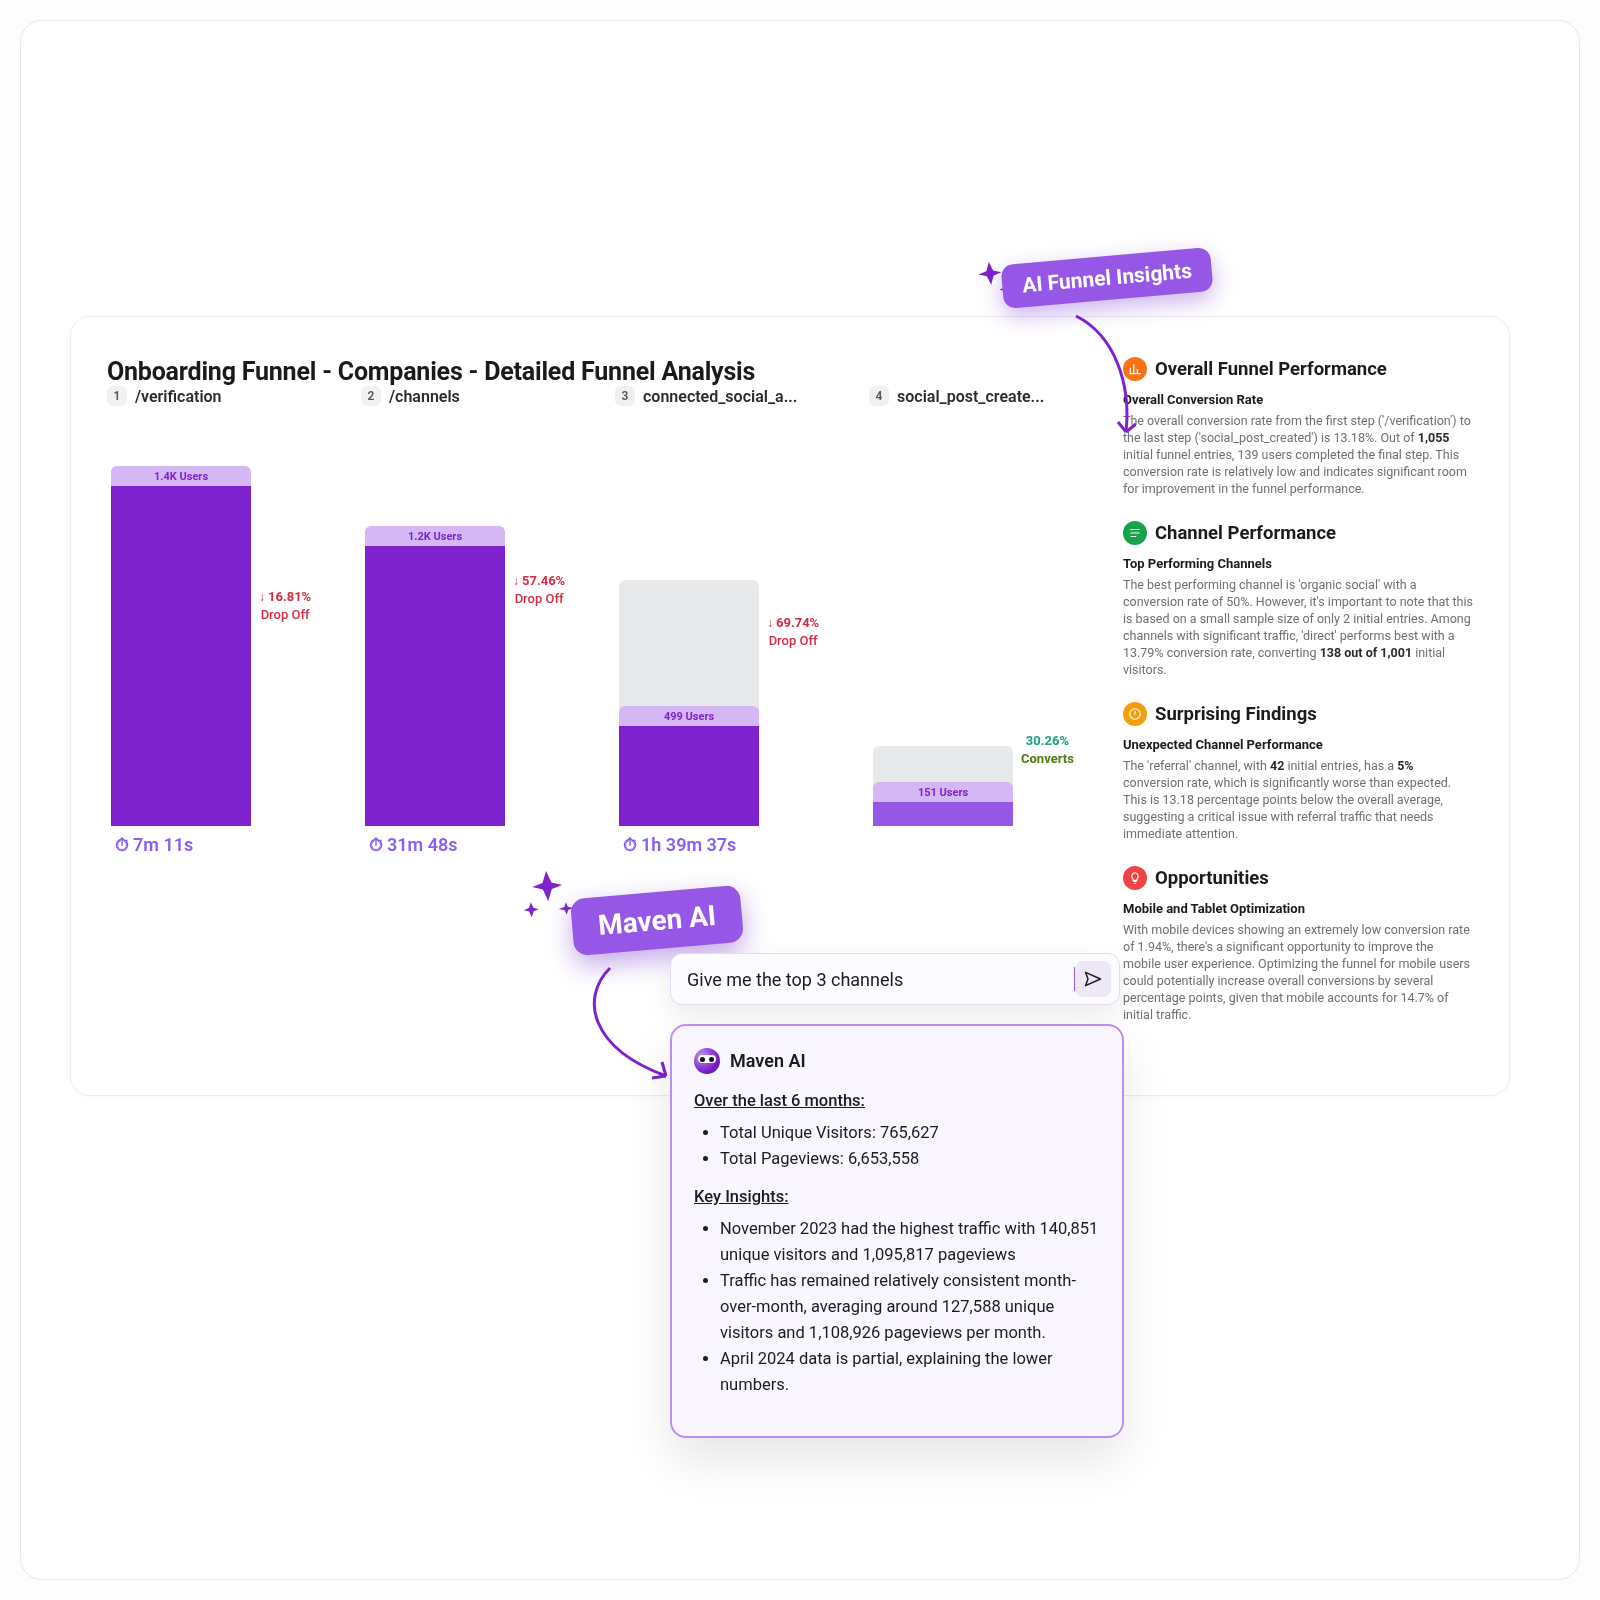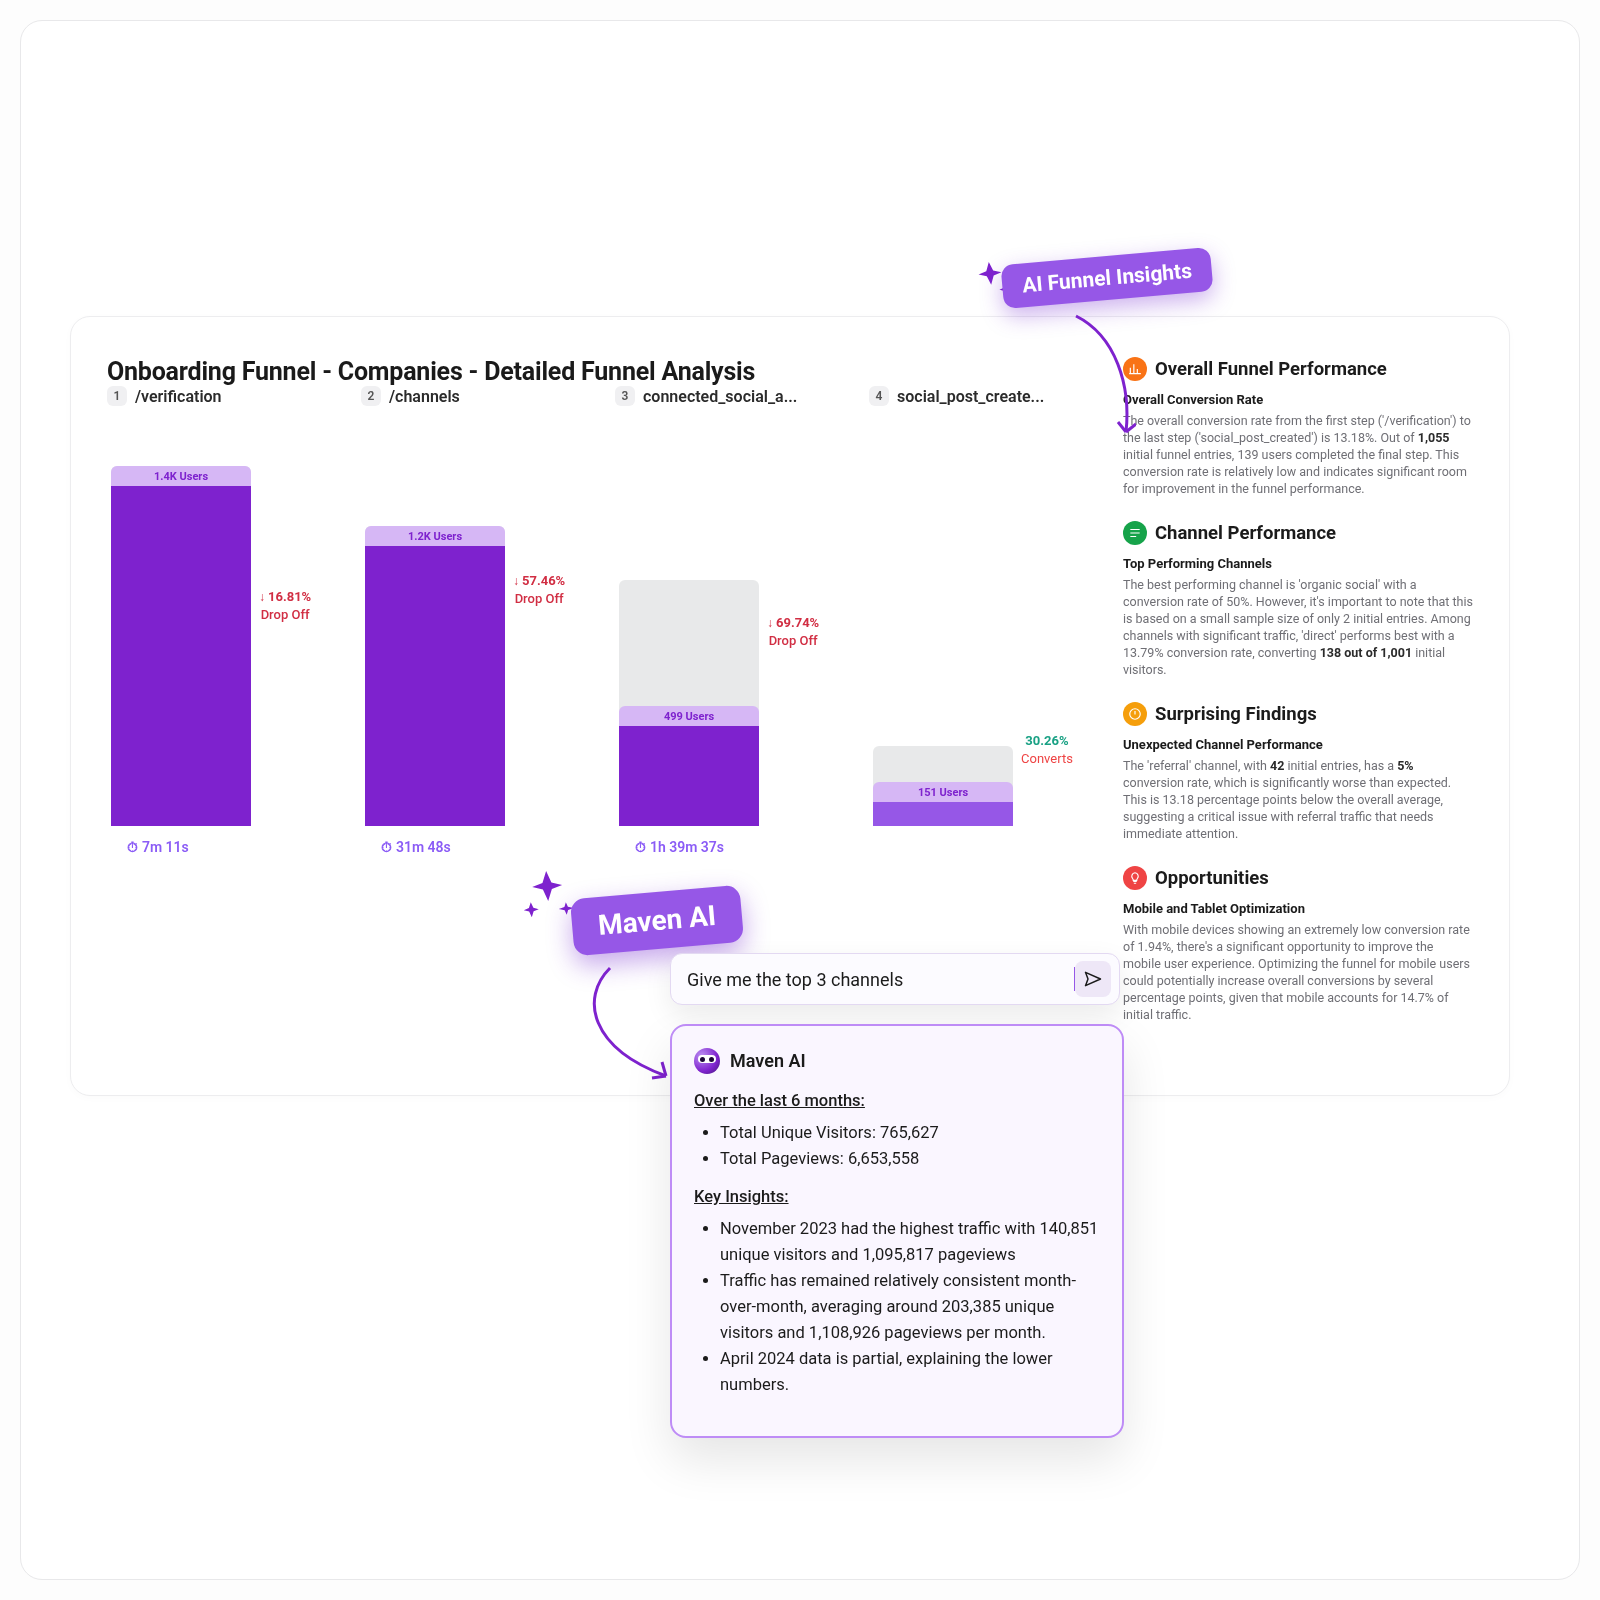--- a/index.html
+++ b/index.html
@@ -40,22 +40,22 @@
   .bar-wrap { position:absolute; left:4px; width:140px; bottom:0; }
   .bar-bg  { position:absolute; left:0; right:0; bottom:0; background:#e8e9ea; border-radius:6px 6px 0 0; }
   .bar-fg  { position:absolute; left:0; right:0; bottom:0; background:#7e22ce; }
   .bar-cap { position:absolute; left:0; right:0; height:20px; background:#d6b7f5; border-radius:6px 6px 0 0; display:flex; align-items:center; justify-content:center; font-size:11px; font-weight:700; color:#7e22ce; }
   .drop { position:absolute; left:152px; font-size:13px; line-height:18px; }
   .drop .pct { color:#d12e43; font-weight:700; }
   .drop .lbl { color:#d12e43; font-weight:500;text-align:center; }
   .drop .arrow{ color:#d12e43; font-size:12px; margin-right:3px; }
   .conv { position:absolute; left:152px; font-size:13px; line-height:18px;text-align:center; }
   .conv .pct { color:#19a184; font-weight:700; }
-  .conv .lbl { color:#ef4444; font-weight:400; }
-  .timebadge { position:absolute; left:20px; font-size:14px; color:#8b5cf6; font-weight:600; }
+  .conv .lbl { color:#4d7c0f; font-weight:700; }
+  .timebadge { position:absolute; left:8px; font-size:18px; color:#8b5cf6; font-weight:600; }
   .timebadge .clock { margin-right:4px; }
   .insights-col { width:350px; font-size:12.5px; line-height:17px; color:#6f6f75; }
   .ins-sec { margin-bottom:24px; }
   .ins-head { display:flex; align-items:center; gap:8px; font-size:18.5px; font-weight:700; color:#1b1b1b; margin-bottom:10px; }
   .ins-icon { width:24px; height:24px; border-radius:50%; display:flex; align-items:center; justify-content:center; }
   .ic-orange-a{background:#f97316}.ic-green-a{background:#16a34a}.ic-orange-b{background:#f59e0b}.ic-red-a{background:#ef4444}
   .ins-icon svg{width:14px;height:14px;stroke:#fff;stroke-width:2;fill:none}
   .ins-sub { font-size:13px; font-weight:700; color:#1b1b1b; margin-bottom:4px; }
   .ins-body b { color:#2b2b2b; font-weight:700;text-align:center; }
 
@@ -305,16 +305,16 @@
     <span>Maven AI</span>
   </div>
   <div class="section">Over the last 6 months:</div>
   <ul>
     <li>Total Unique Visitors: 765,627</li>
     <li>Total Pageviews: 6,653,558</li>
   </ul>
   <div class="section">Key Insights:</div>
   <ul>
     <li>November 2023 had the highest traffic with 140,851 unique visitors and 1,095,817 pageviews</li>
-    <li>Traffic has remained relatively consistent month-over-month, averaging around 203,385 unique visitors and 1,108,926 pageviews per month.</li>
+    <li>Traffic has remained relatively consistent month-over-month, averaging around 127,588 unique visitors and 1,108,926 pageviews per month.</li>
     <li>April 2024 data is partial, explaining the lower numbers.</li>
   </ul>
 </div>
 
 </body></html>

